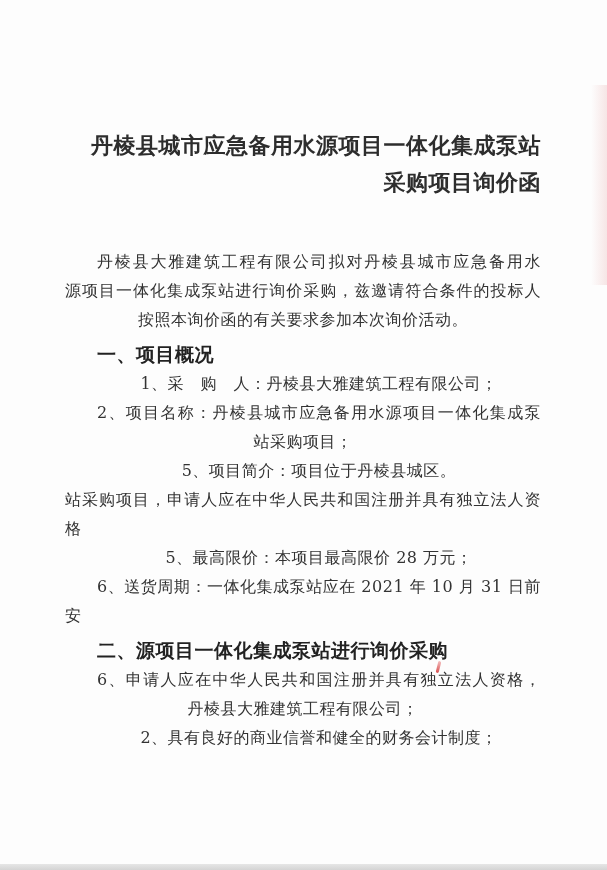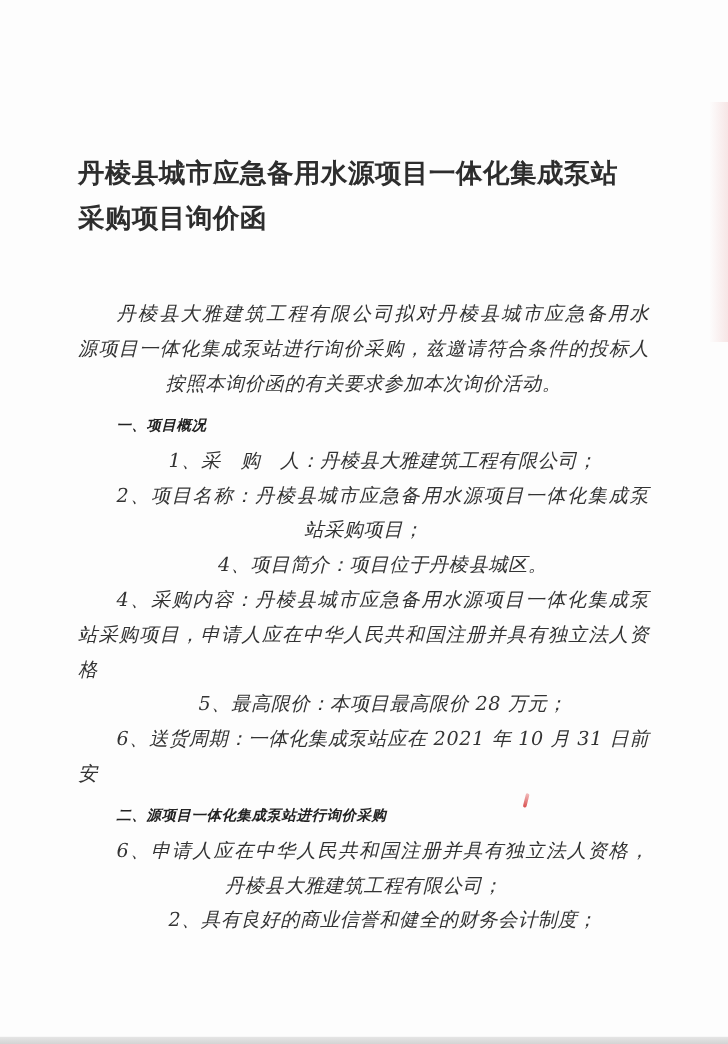--- a/index.html
+++ b/index.html
@@ -47,46 +47,45 @@
   .content {
     position: absolute;
     left: 65px;
     top: 127px;
     width: 476px;
   }
   .doc-title {
     font-size: 22px;
     font-weight: bold;
     line-height: 37px;
-    text-align: left;
+    text-align: right;
     color: #2d2d2d;
     letter-spacing: 0.5px;
   }
   .lines {
     margin-top: 46px;
-    font-style: italic;
   }
   .line {
     font-size: 16px;
     line-height: 29px;
     letter-spacing: 0.5px;
     text-align: center;
     color: #333333;
   }
   .line.indent {
     text-indent: 32px;
   }
   .line.stretch {
     text-align: justify;
     text-align-last: justify;
   }
   .line.heading {
     font-family: "DejaVu Sans", "Liberation Sans", sans-serif;
     font-weight: bold;
-    font-size: 12px;
+    font-size: 19px;
     color: #222222;
     margin-top: 6px;
     text-align: right;
     text-align-last: left;
   }
 </style>
 </head>
 <body>
 
 <div class="page">
@@ -103,22 +102,21 @@
     <div class="lines">
       <div class="line indent stretch">丹棱县大雅建筑工程有限公司拟对丹棱县城市应急备用水</div>
       <div class="line stretch">源项目一体化集成泵站进行询价采购，兹邀请符合条件的投标人</div>
       <div class="line">按照本询价函的有关要求参加本次询价活动。</div>
 
       <div class="line heading indent">一、项目概况</div>
 
       <div class="line indent">1、采　购　人：丹棱县大雅建筑工程有限公司；</div>
       <div class="line indent stretch">2、项目名称：丹棱县城市应急备用水源项目一体化集成泵</div>
       <div class="line">站采购项目；</div>
-      <div class="line indent">4、项目简介：项目位于丹棱县城区。</div>
-      <div class="line indent stretch">4、采购内容：丹棱县城市应急备用水源项目一体化集成泵</div>
+      <div class="line indent">5、项目简介：项目位于丹棱县城区。</div>
       <div class="line stretch">站采购项目，申请人应在中华人民共和国注册并具有独立法人资格</div>
       <div class="line indent">5、最高限价：本项目最高限价 28 万元；</div>
       <div class="line indent stretch">6、送货周期：一体化集成泵站应在 2021 年 10 月 31 日前安</div>
 
       <div class="line heading indent">二、源项目一体化集成泵站进行询价采购</div>
 
       <div class="line indent stretch">6、申请人应在中华人民共和国注册并具有独立法人资格，</div>
       <div class="line">丹棱县大雅建筑工程有限公司；</div>
       <div class="line indent">2、具有良好的商业信誉和健全的财务会计制度；</div>
     </div>

